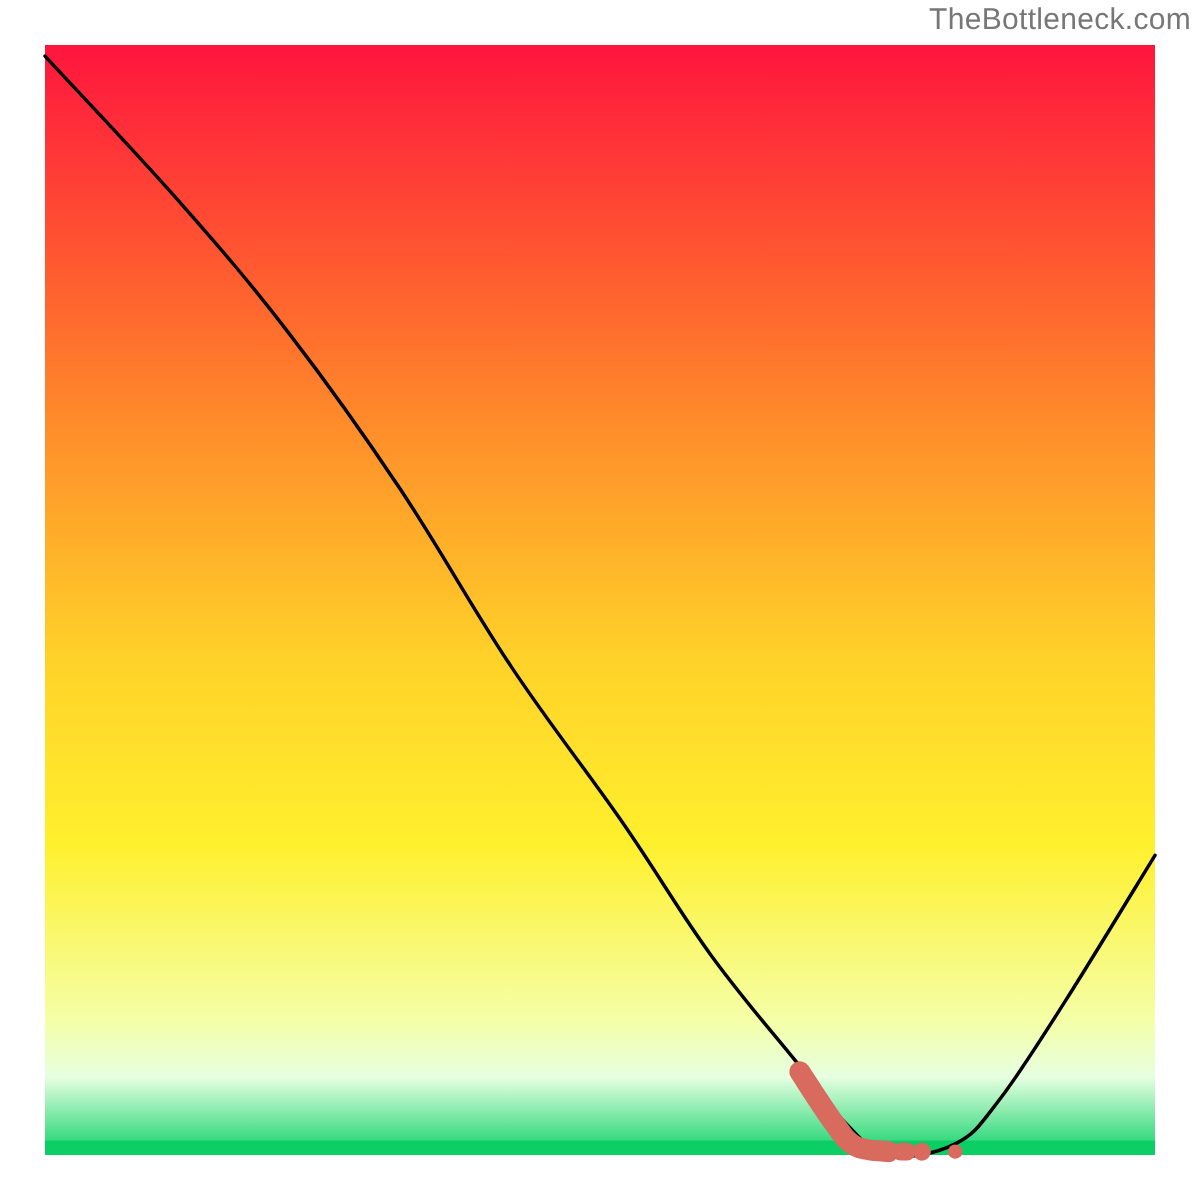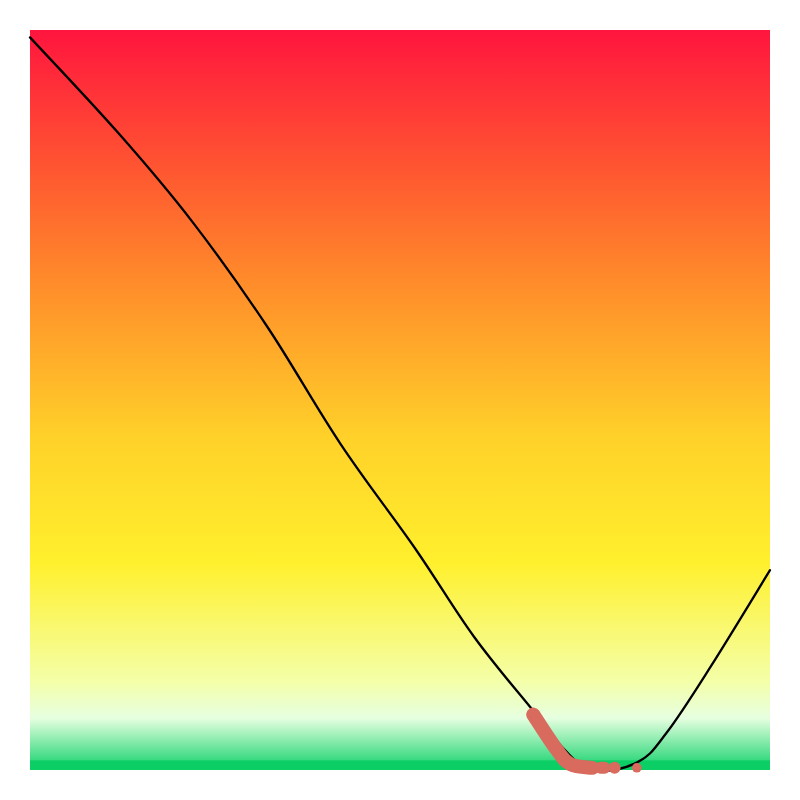--- a/index.html
+++ b/index.html
@@ -52,13 +52,14 @@
         </linearGradient>
     </defs>
   <rect x="30" y="30" width="740" height="740" fill="url(#bg-grad)"></rect>
       <rect x="30" y="760.38" width="740" height="9.62" fill="#0bce65"></rect>
       <path d="M30,37.400000000000006 C 45.983999999999995,54.71600000000001 89.496,100.30000000000003 118.8,133.60000000000002 C 148.10399999999998,166.90000000000003 166.16000000000003,187.768 192.8,222.4 C 219.44,257.032 240.16000000000003,286.04 266.8,326 C 293.44,365.96 314.16,404.44000000000005 340.8,444.40000000000003 C 367.44,484.36 390.824,513.3679999999999 414.8,548 C 438.776,582.6320000000001 452.688,607.4960000000001 474,636.8000000000001 C 495.312,666.104 517.216,690.82 533.2,710.8000000000001 C 549.1840000000001,730.7800000000001 552.144,737.144 562.8,747.8 C 573.4559999999999,758.4559999999999 579.0799999999999,767.336 592.4,770 C 605.72,772.664 623.4799999999999,769.26 636.8,762.6 C 650.12,755.94 653.0799999999999,750.316 666.4,733 C 679.72,715.684 692.152,695.704 710.8000000000001,666.4 C 729.4480000000001,637.096 759.344,587.516 770,570.1999999999999" fill="none" stroke="#000000" stroke-width="2.3" stroke-linecap="round"></path>
       <path d="M533.2,714.5 C 537.196,720.494 548.74,738.8756 555.4,747.8 C 562.06,756.7244 563.54,760.4836 570.1999999999999,764.08 C 576.8599999999999,767.6764000000001 588.404,767.114 592.4,767.78" fill="none" stroke="#d86a5e" stroke-width="14" stroke-linecap="round" stroke-linejoin="round"></path>
       <line x1="600.4" y1="767.78" x2="604.6" y2="767.78" stroke="#d86a5e" stroke-width="11.9" stroke-linecap="round"></line>
       <circle cx="614.6" cy="767.78" r="6" fill="#d86a5e"></circle>
       <circle cx="636.8" cy="767.78" r="4.800000000000001" fill="#d86a5e"></circle>
     </svg>
+  <div class="watermark">TheBottleneck.com</div>
 </div>
 
 </body></html>

